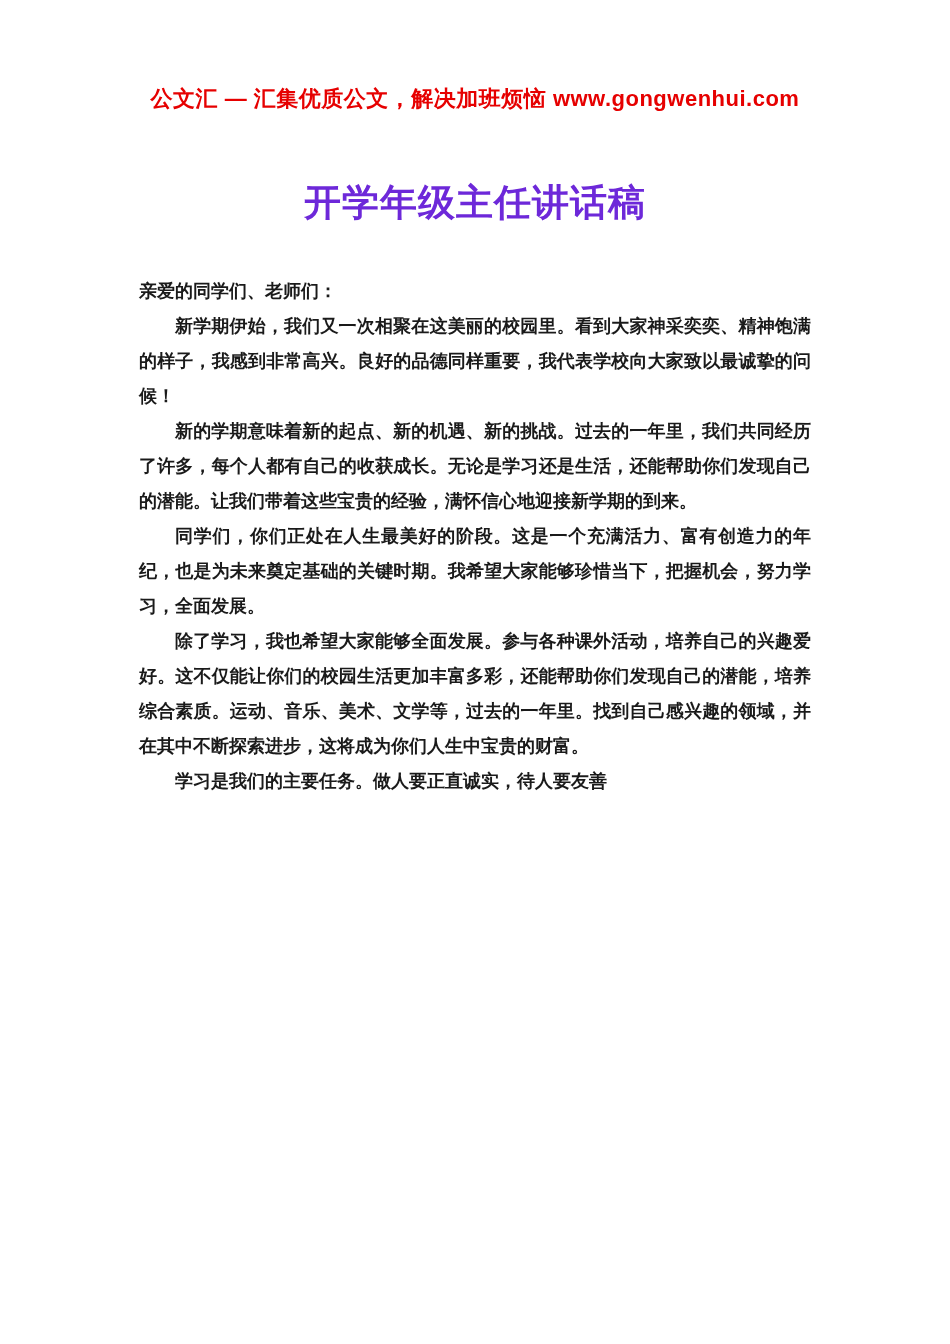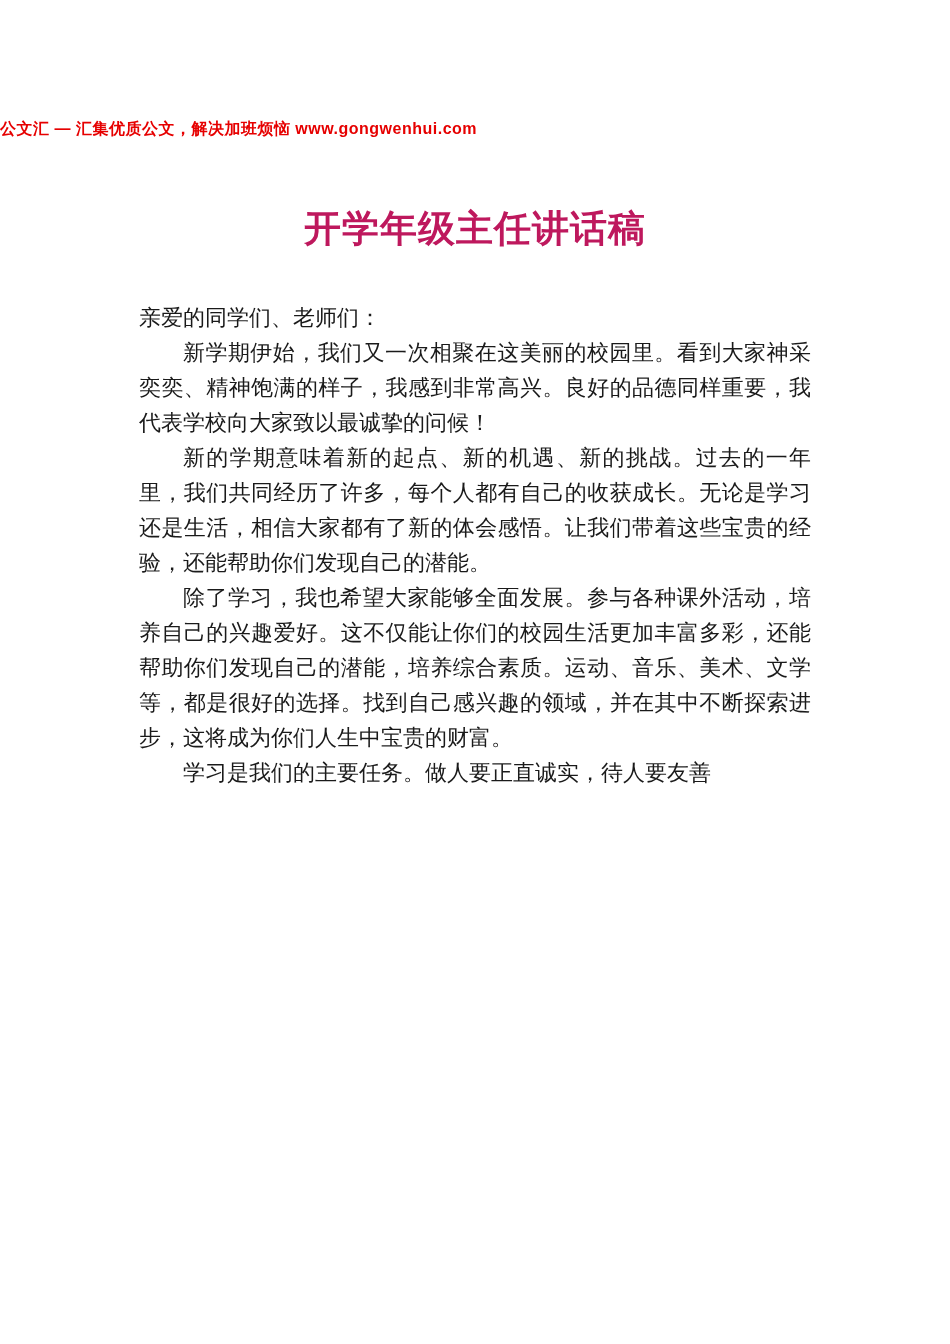--- a/index.html
+++ b/index.html
@@ -12,44 +12,45 @@
     position: relative;
     width: 950px;
     height: 1344px;
     margin: 0 auto;
     background: #ffffff;
     overflow: hidden;
     font-family: "Liberation Sans", "DejaVu Sans", sans-serif;
   }
 
   .promo {
-    padding-top: 119px;
-    font-size: 16px;
+    padding-top: 84px;
+    text-align: center;
+    font-size: 22px;
     letter-spacing: 0.5px;
     color: #e60000;
     font-weight: bold;
   }
 
   .title {
     margin-top: 64px;
     text-align: center;
     font-size: 37px;
     font-weight: bold;
-    color: #be185d;
+    color: #6d28d9;
     letter-spacing: 1px;
   }
 
   .content {
     margin: 46px auto 0 auto;
     width: 672px;
-    font-size: 22px;
+    font-size: 18px;
     line-height: 35px;
     color: #1a1a1a;
     text-align: justify;
-    font-weight: 400;
+    font-weight: 700;
   }
 
   .content p {
     margin: 0;
   }
 
   .content p.indent {
     text-indent: 2em;
   }
 </style>
@@ -58,18 +59,19 @@
 
 <div class="page">
 
   <div class="promo">公文汇 — 汇集优质公文，解决加班烦恼 www.gongwenhui.com</div>
 
   <h1 class="title">开学年级主任讲话稿</h1>
 
   <div class="content">
     <p>亲爱的同学们、老师们：</p>
     <p class="indent">新学期伊始，我们又一次相聚在这美丽的校园里。看到大家神采奕奕、精神饱满的样子，我感到非常高兴。良好的品德同样重要，我代表学校向大家致以最诚挚的问候！</p>
-    <p class="indent">新的学期意味着新的起点、新的机遇、新的挑战。过去的一年里，我们共同经历了许多，每个人都有自己的收获成长。无论是学习还是生活，相信大家都有了新的体会感悟。让我们带着这些宝贵的经验，还能帮助你们发现自己的潜能。</p>
-    <p class="indent">除了学习，我也希望大家能够全面发展。参与各种课外活动，培养自己的兴趣爱好。这不仅能让你们的校园生活更加丰富多彩，还能帮助你们发现自己的潜能，培养综合素质。运动、音乐、美术、文学等，都是很好的选择。找到自己感兴趣的领域，并在其中不断探索进步，这将成为你们人生中宝贵的财富。</p>
+    <p class="indent">新的学期意味着新的起点、新的机遇、新的挑战。过去的一年里，我们共同经历了许多，每个人都有自己的收获成长。无论是学习还是生活，还能帮助你们发现自己的潜能。让我们带着这些宝贵的经验，满怀信心地迎接新学期的到来。</p>
+    <p class="indent">同学们，你们正处在人生最美好的阶段。这是一个充满活力、富有创造力的年纪，也是为未来奠定基础的关键时期。我希望大家能够珍惜当下，把握机会，努力学习，全面发展。</p>
+    <p class="indent">除了学习，我也希望大家能够全面发展。参与各种课外活动，培养自己的兴趣爱好。这不仅能让你们的校园生活更加丰富多彩，还能帮助你们发现自己的潜能，培养综合素质。运动、音乐、美术、文学等，过去的一年里。找到自己感兴趣的领域，并在其中不断探索进步，这将成为你们人生中宝贵的财富。</p>
     <p class="indent">学习是我们的主要任务。做人要正直诚实，待人要友善</p>
   </div>
 
 </div>
 
 </body></html>

